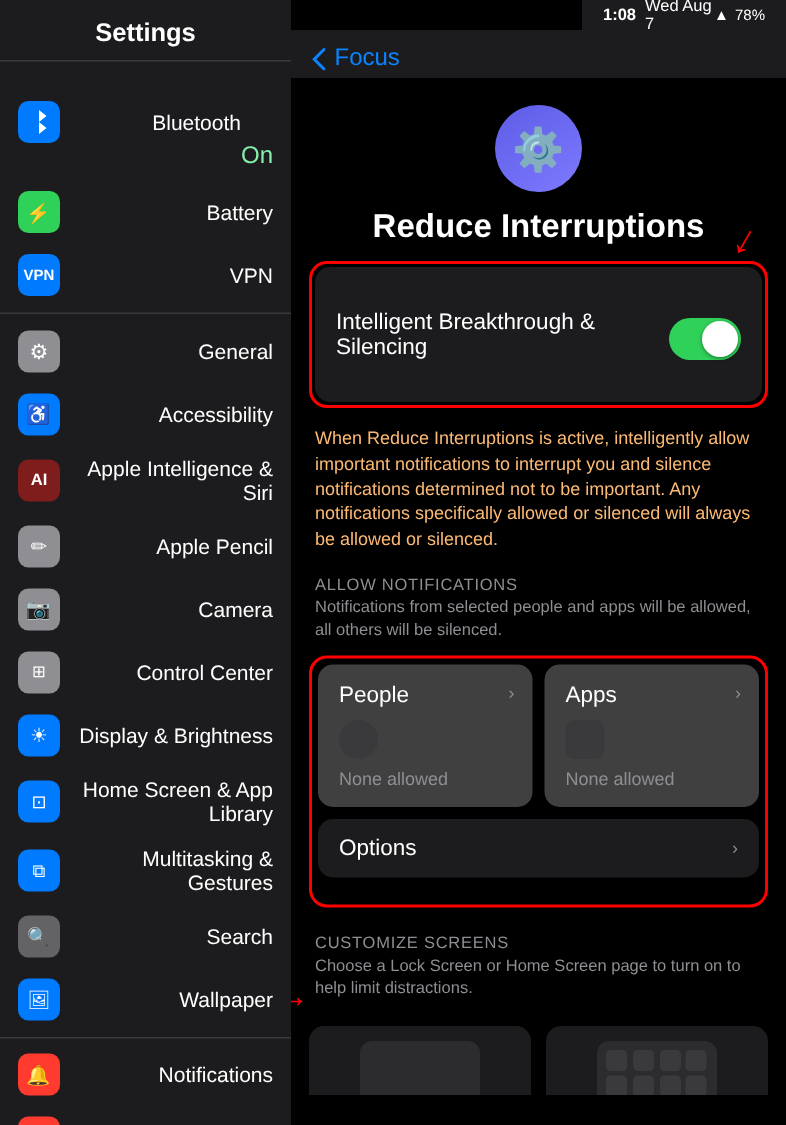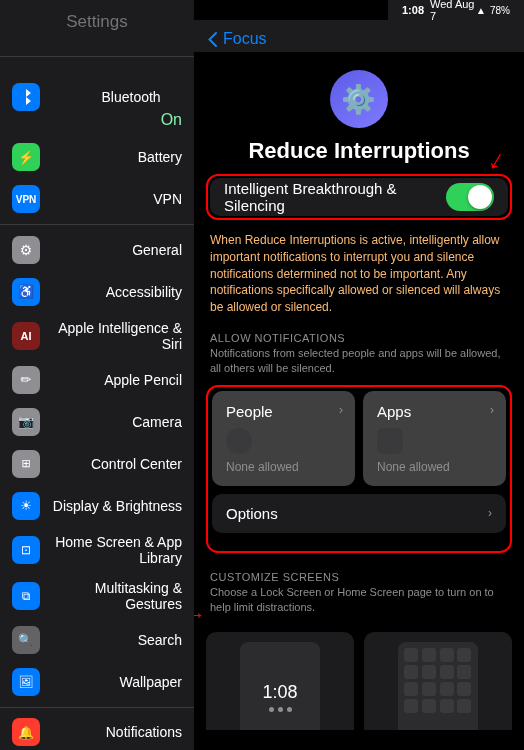--- a/index.html
+++ b/index.html
@@ -16,24 +16,24 @@
     .sidebar {
       width: 194px;
       height: 750px;
       background: #1c1c1e;
       flex-shrink: 0;
       overflow: hidden;
       display: flex;
       flex-direction: column;
     }
     .sidebar-header {
-      padding: 12px 16px 24px;
+      padding: 12px 16px 8px;
       font-size: 17px;
-      font-weight: 400;
-      color: #737373;
+      font-weight: 700;
+      color: #ffffff;
       text-align: center;
       border-bottom: 0.5px solid #3a3a3c;
     }
     .sidebar-list {
       flex: 1;
       overflow-y: auto;
       text-align: right;
     }
     .sidebar-item {
       display: flex;
@@ -124,22 +124,22 @@
       color: #fff;
       text-align: center;
     }
     .card {
       background: #1c1c1e;
       border-radius: 10px;
       overflow: hidden;
     }
     .card-row {
       display: flex;
-      align-items: center;
-      padding: 2px 14px;
+      align-items: flex-end;
+      padding: 28px 14px;
       border-bottom: 0.5px solid #3a3a3c;
       position: relative;
     }
     .card-row:last-child {
       border-bottom: none;
     }
     .card-row .row-label {
       font-size: 15px;
       color: #fff;
       flex: 1;

